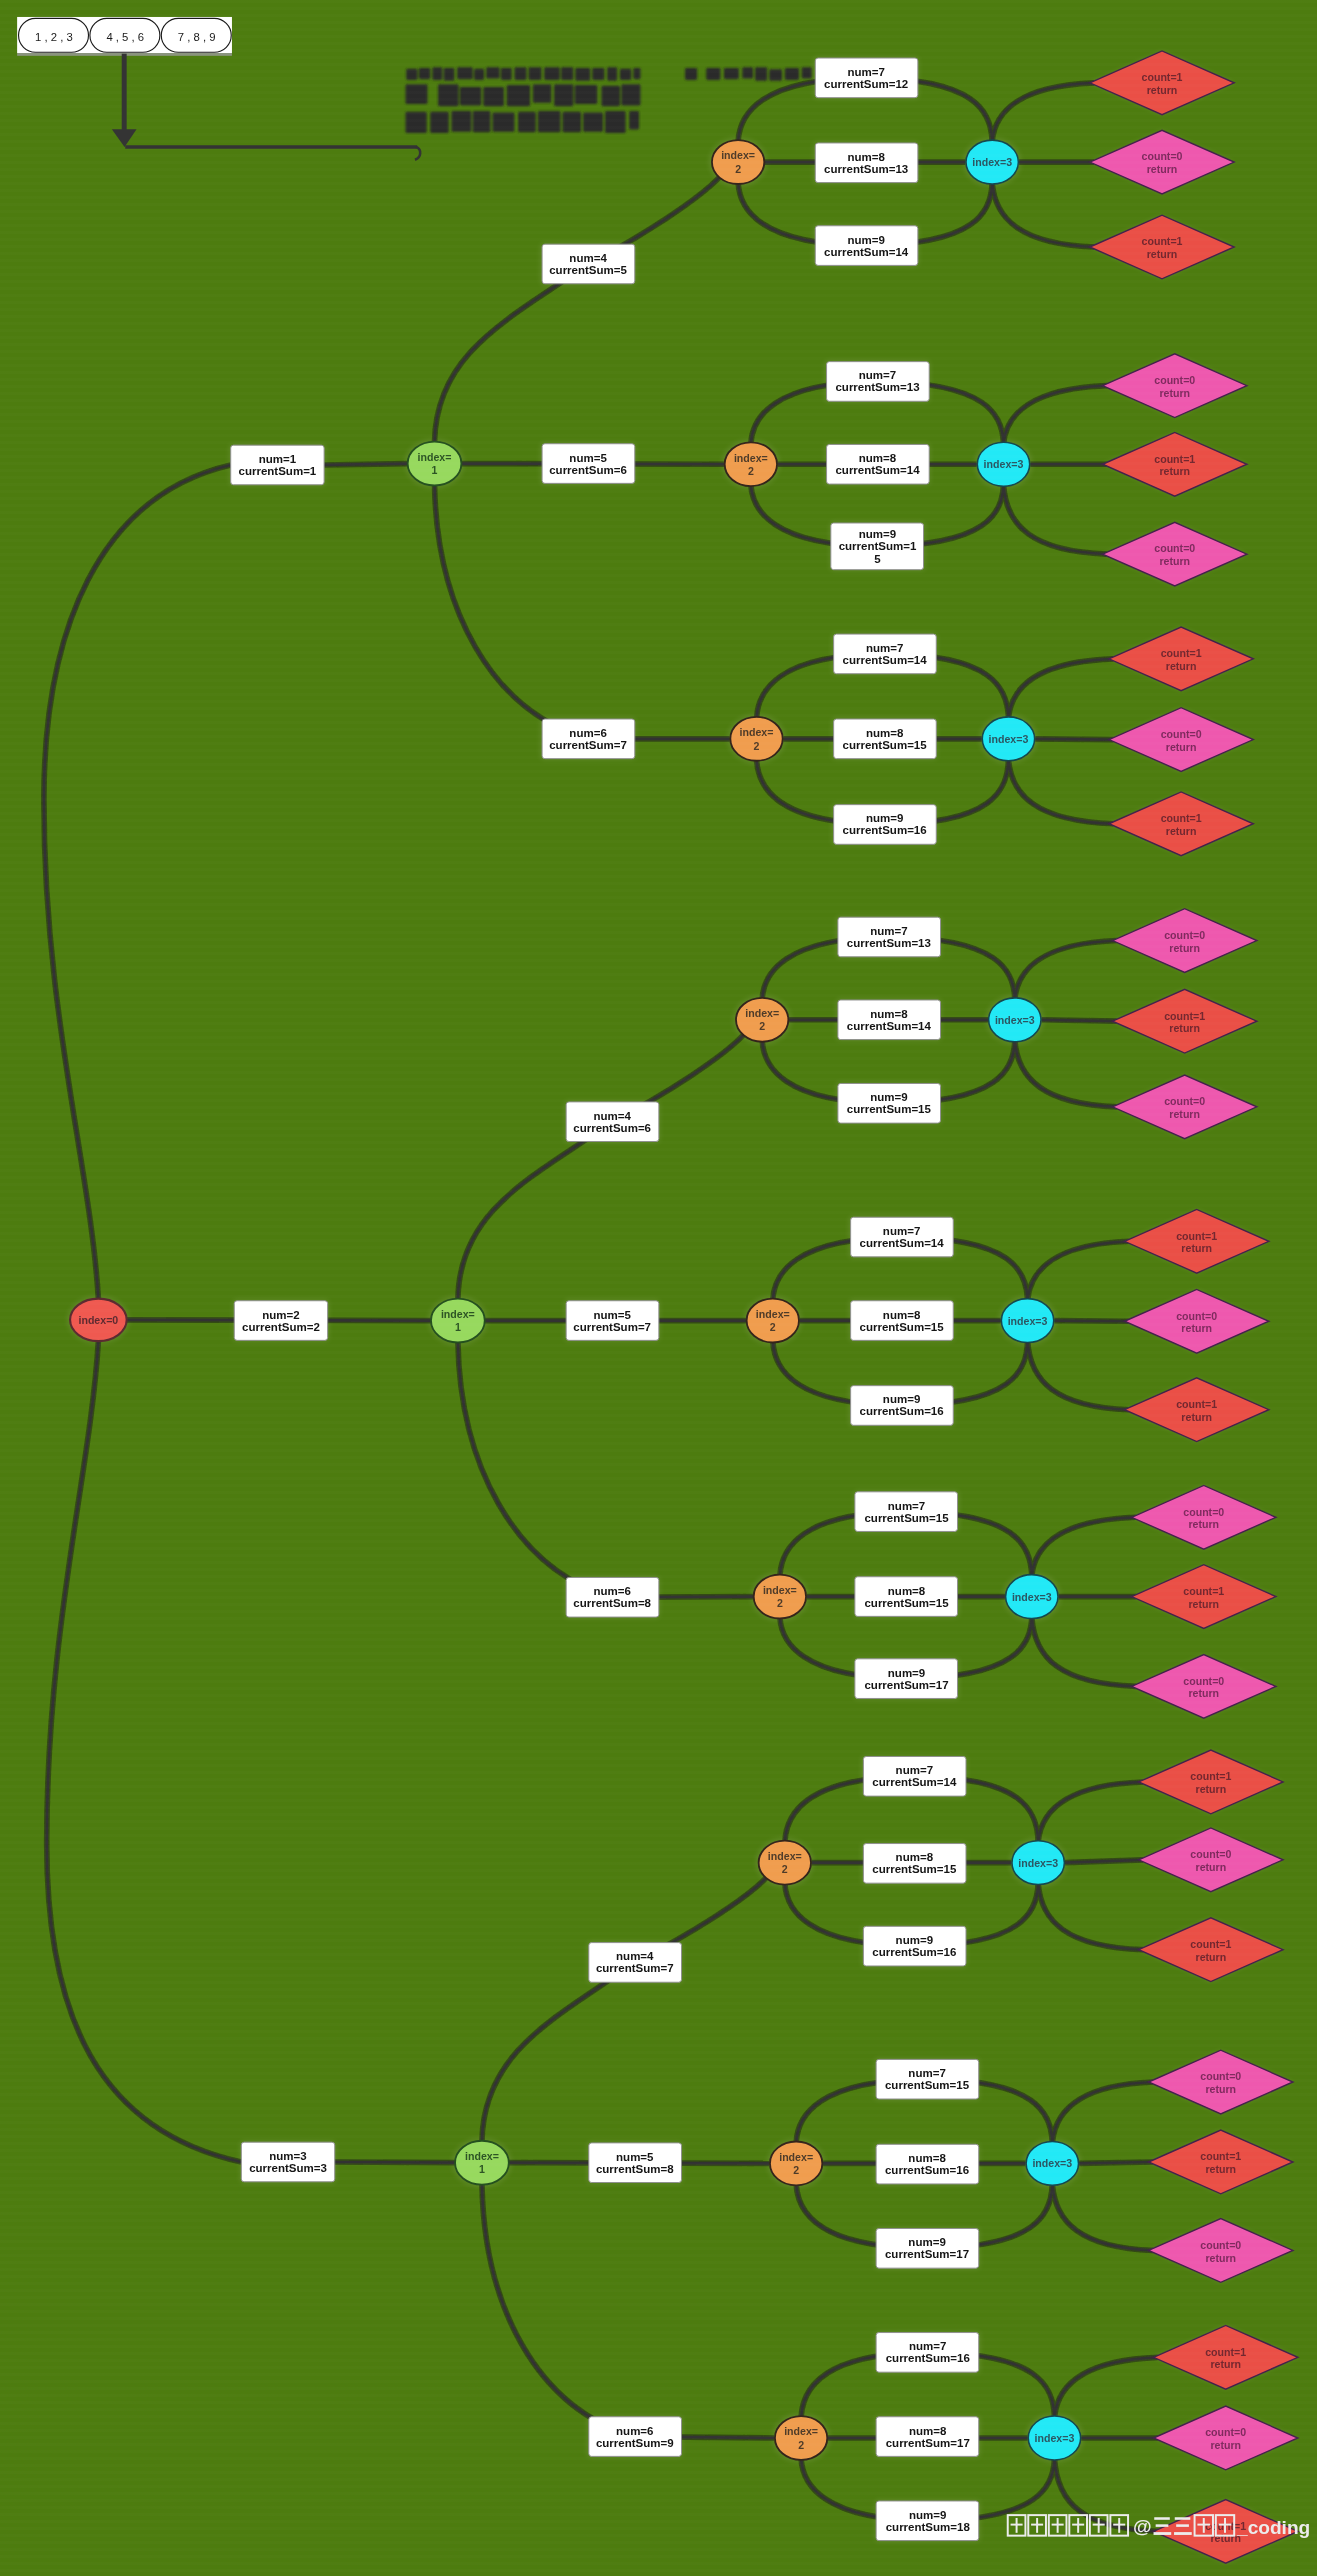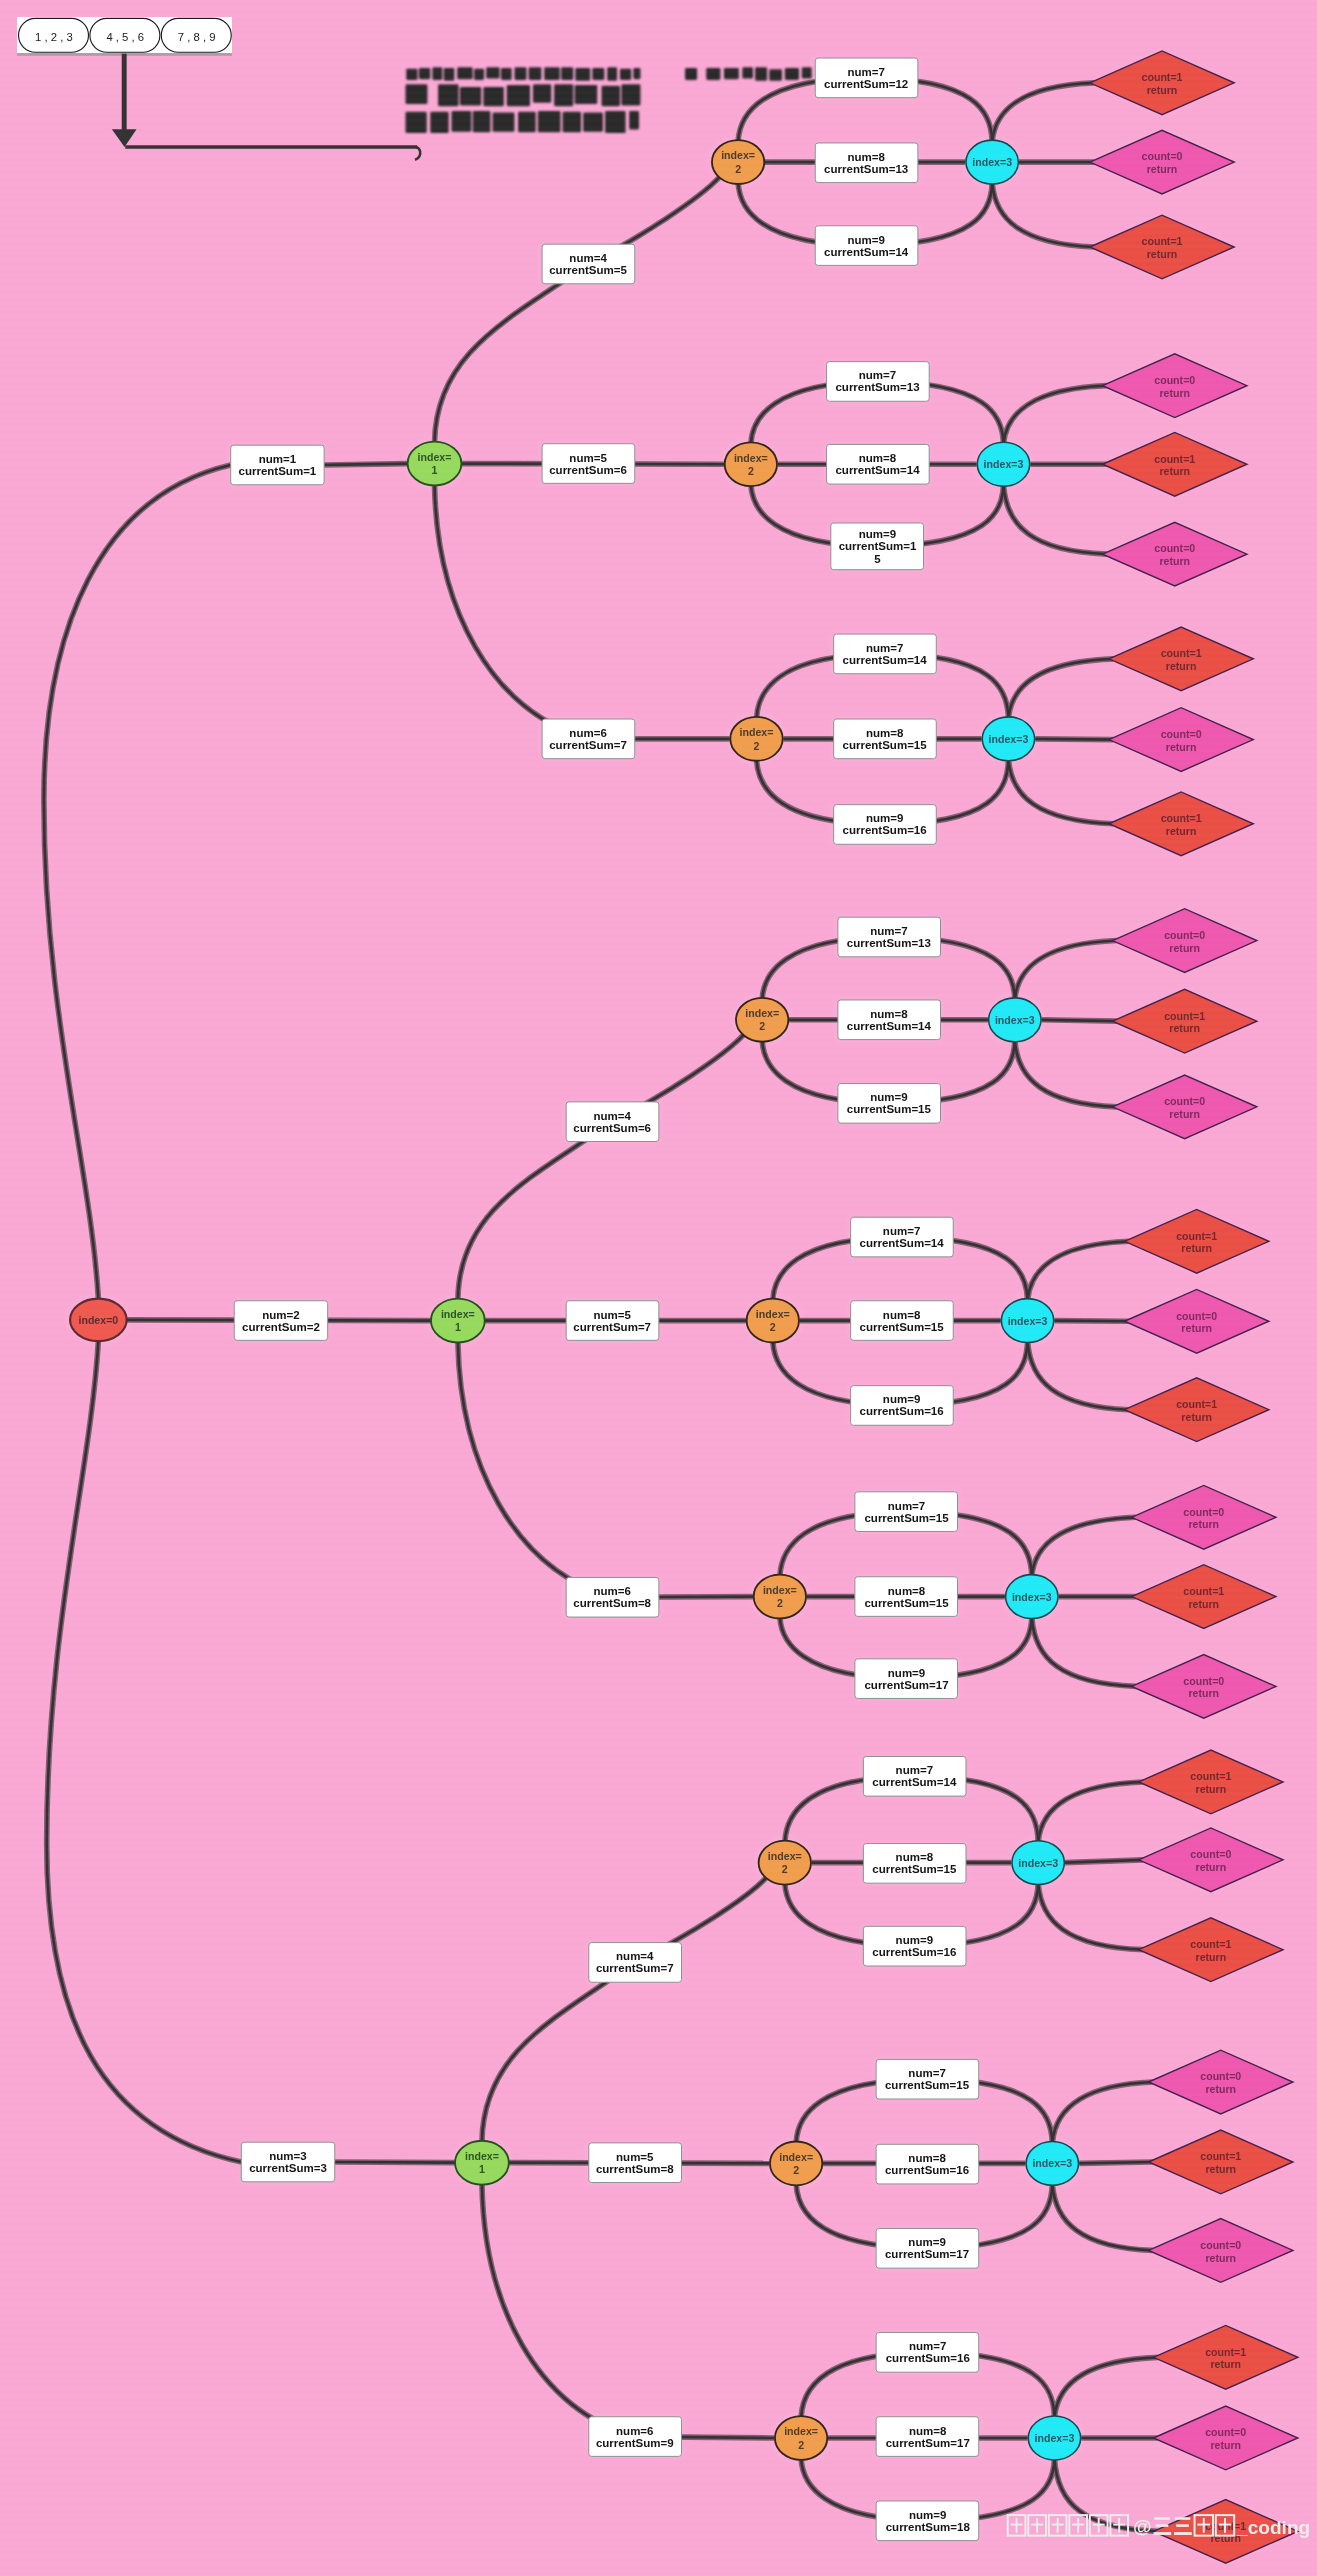--- a/index.html
+++ b/index.html
@@ -1,16 +1,16 @@
 <!DOCTYPE html>
 <html style="font-size:11.3px"><head><meta charset="utf-8">
 <style>
 html,body{margin:0;padding:0;background:#000;width:1317px;height:2576px;overflow:hidden}
 *{font-family:"Liberation Sans",sans-serif}
-#stage{position:relative;width:1317px;height:2576px;background:#f9a8d4}
+#stage{position:relative;width:1317px;height:2576px;background:#4d7c0f}
 .lt{font-size:16.3px;font-weight:bold;fill:#141414;text-anchor:middle;dominant-baseline:central}
 .nt{font-size:15px;font-weight:bold;text-anchor:middle;dominant-baseline:central}
 #arr{position:absolute}
 </style></head>
 <body>
 <div id="stage">
 <div style="position:absolute;left:0;top:0;width:1317px;height:2576px;background:repeating-linear-gradient(180deg, rgba(255,255,255,0.012) 0px, rgba(255,255,255,0.012) 3.5px, rgba(255,255,255,0) 3.5px, rgba(255,255,255,0) 7px)"></div>
 <svg width="1317" height="2576" viewBox="0 0 1861 3640">
   <defs>
     <filter id="hb" x="-40%" y="-40%" width="180%" height="180%">

